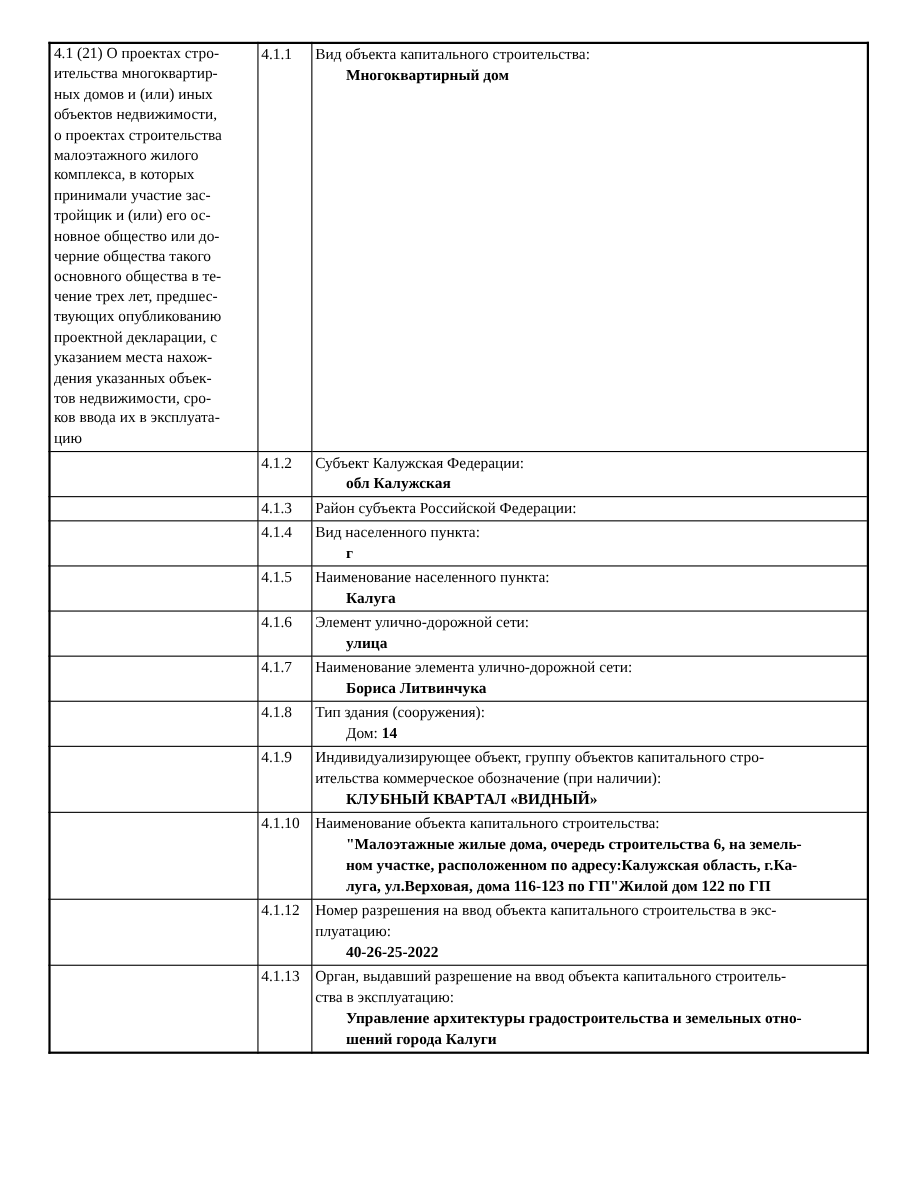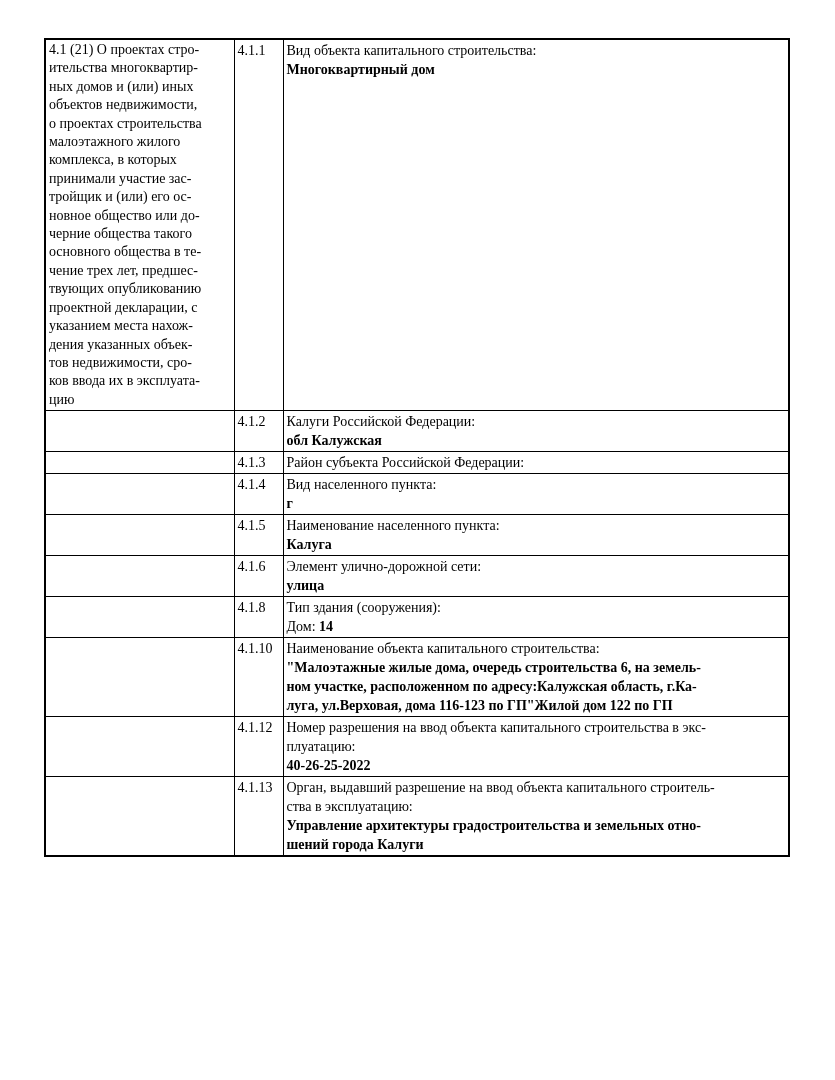--- a/index.html
+++ b/index.html
@@ -49,20 +49,21 @@
     width: 506px;
     vertical-align: middle;
     line-height: 19px;
   }
   .field-label {
     white-space: pre-line;
   }
   .value-line {
     font-weight: bold;
     white-space: pre-line;
+    margin-left: 28px;
   }
   .value-line .prefix {
     font-weight: normal;
     font-family: Liberation Serif, serif;
   }
 </style>
 </head>
 <body>
 
 <div class="page">
@@ -98,21 +99,21 @@
     <td class="col-content">
       <div class="field-label">Вид объекта капитального строительства:</div>
       <div class="value-line"><span class="prefix"></span><span class="value">Многоквартирный дом</span></div>
     </td>
   </tr>
 
   <tr>
     <td class="col-desc"></td>
     <td class="col-num">4.1.2</td>
     <td class="col-content">
-      <div class="field-label">Калуги Российской Федерации:</div>
+      <div class="field-label">Субъект Калужская Федерации:</div>
       <div class="value-line"><span class="prefix"></span><span class="value">обл Калужская</span></div>
     </td>
   </tr>
 
   <tr>
     <td class="col-desc"></td>
     <td class="col-num">4.1.3</td>
     <td class="col-content">
       <div class="field-label">Район субъекта Российской Федерации:</div>
 
@@ -139,30 +140,47 @@
 
   <tr>
     <td class="col-desc"></td>
     <td class="col-num">4.1.6</td>
     <td class="col-content">
       <div class="field-label">Элемент улично-дорожной сети:</div>
       <div class="value-line"><span class="prefix"></span><span class="value">улица</span></div>
     </td>
   </tr>
 
+  <tr>
+    <td class="col-desc"></td>
+    <td class="col-num">4.1.7</td>
+    <td class="col-content">
+      <div class="field-label">Наименование элемента улично-дорожной сети:</div>
+      <div class="value-line"><span class="prefix"></span><span class="value">Бориса Литвинчука</span></div>
+    </td>
+  </tr>
 
   <tr>
     <td class="col-desc"></td>
     <td class="col-num">4.1.8</td>
     <td class="col-content">
       <div class="field-label">Тип здания (сооружения):</div>
       <div class="value-line"><span class="prefix">Дом: </span><span class="value">14</span></div>
     </td>
   </tr>
 
+  <tr>
+    <td class="col-desc"></td>
+    <td class="col-num">4.1.9</td>
+    <td class="col-content">
+      <div class="field-label">Индивидуализирующее объект, группу объектов капитального стро-
+ительства коммерческое обозначение (при наличии):</div>
+      <div class="value-line"><span class="prefix"></span><span class="value">КЛУБНЫЙ КВАРТАЛ «ВИДНЫЙ»</span></div>
+    </td>
+  </tr>
 
   <tr>
     <td class="col-desc"></td>
     <td class="col-num">4.1.10</td>
     <td class="col-content">
       <div class="field-label">Наименование объекта капитального строительства:</div>
       <div class="value-line"><span class="prefix"></span><span class="value">"Малоэтажные жилые дома, очередь строительства 6, на земель-
 ном участке, расположенном по адресу:Калужская область, г.Ка-
 луга, ул.Верховая, дома 116-123 по ГП"Жилой дом 122 по ГП</span></div>
     </td>

